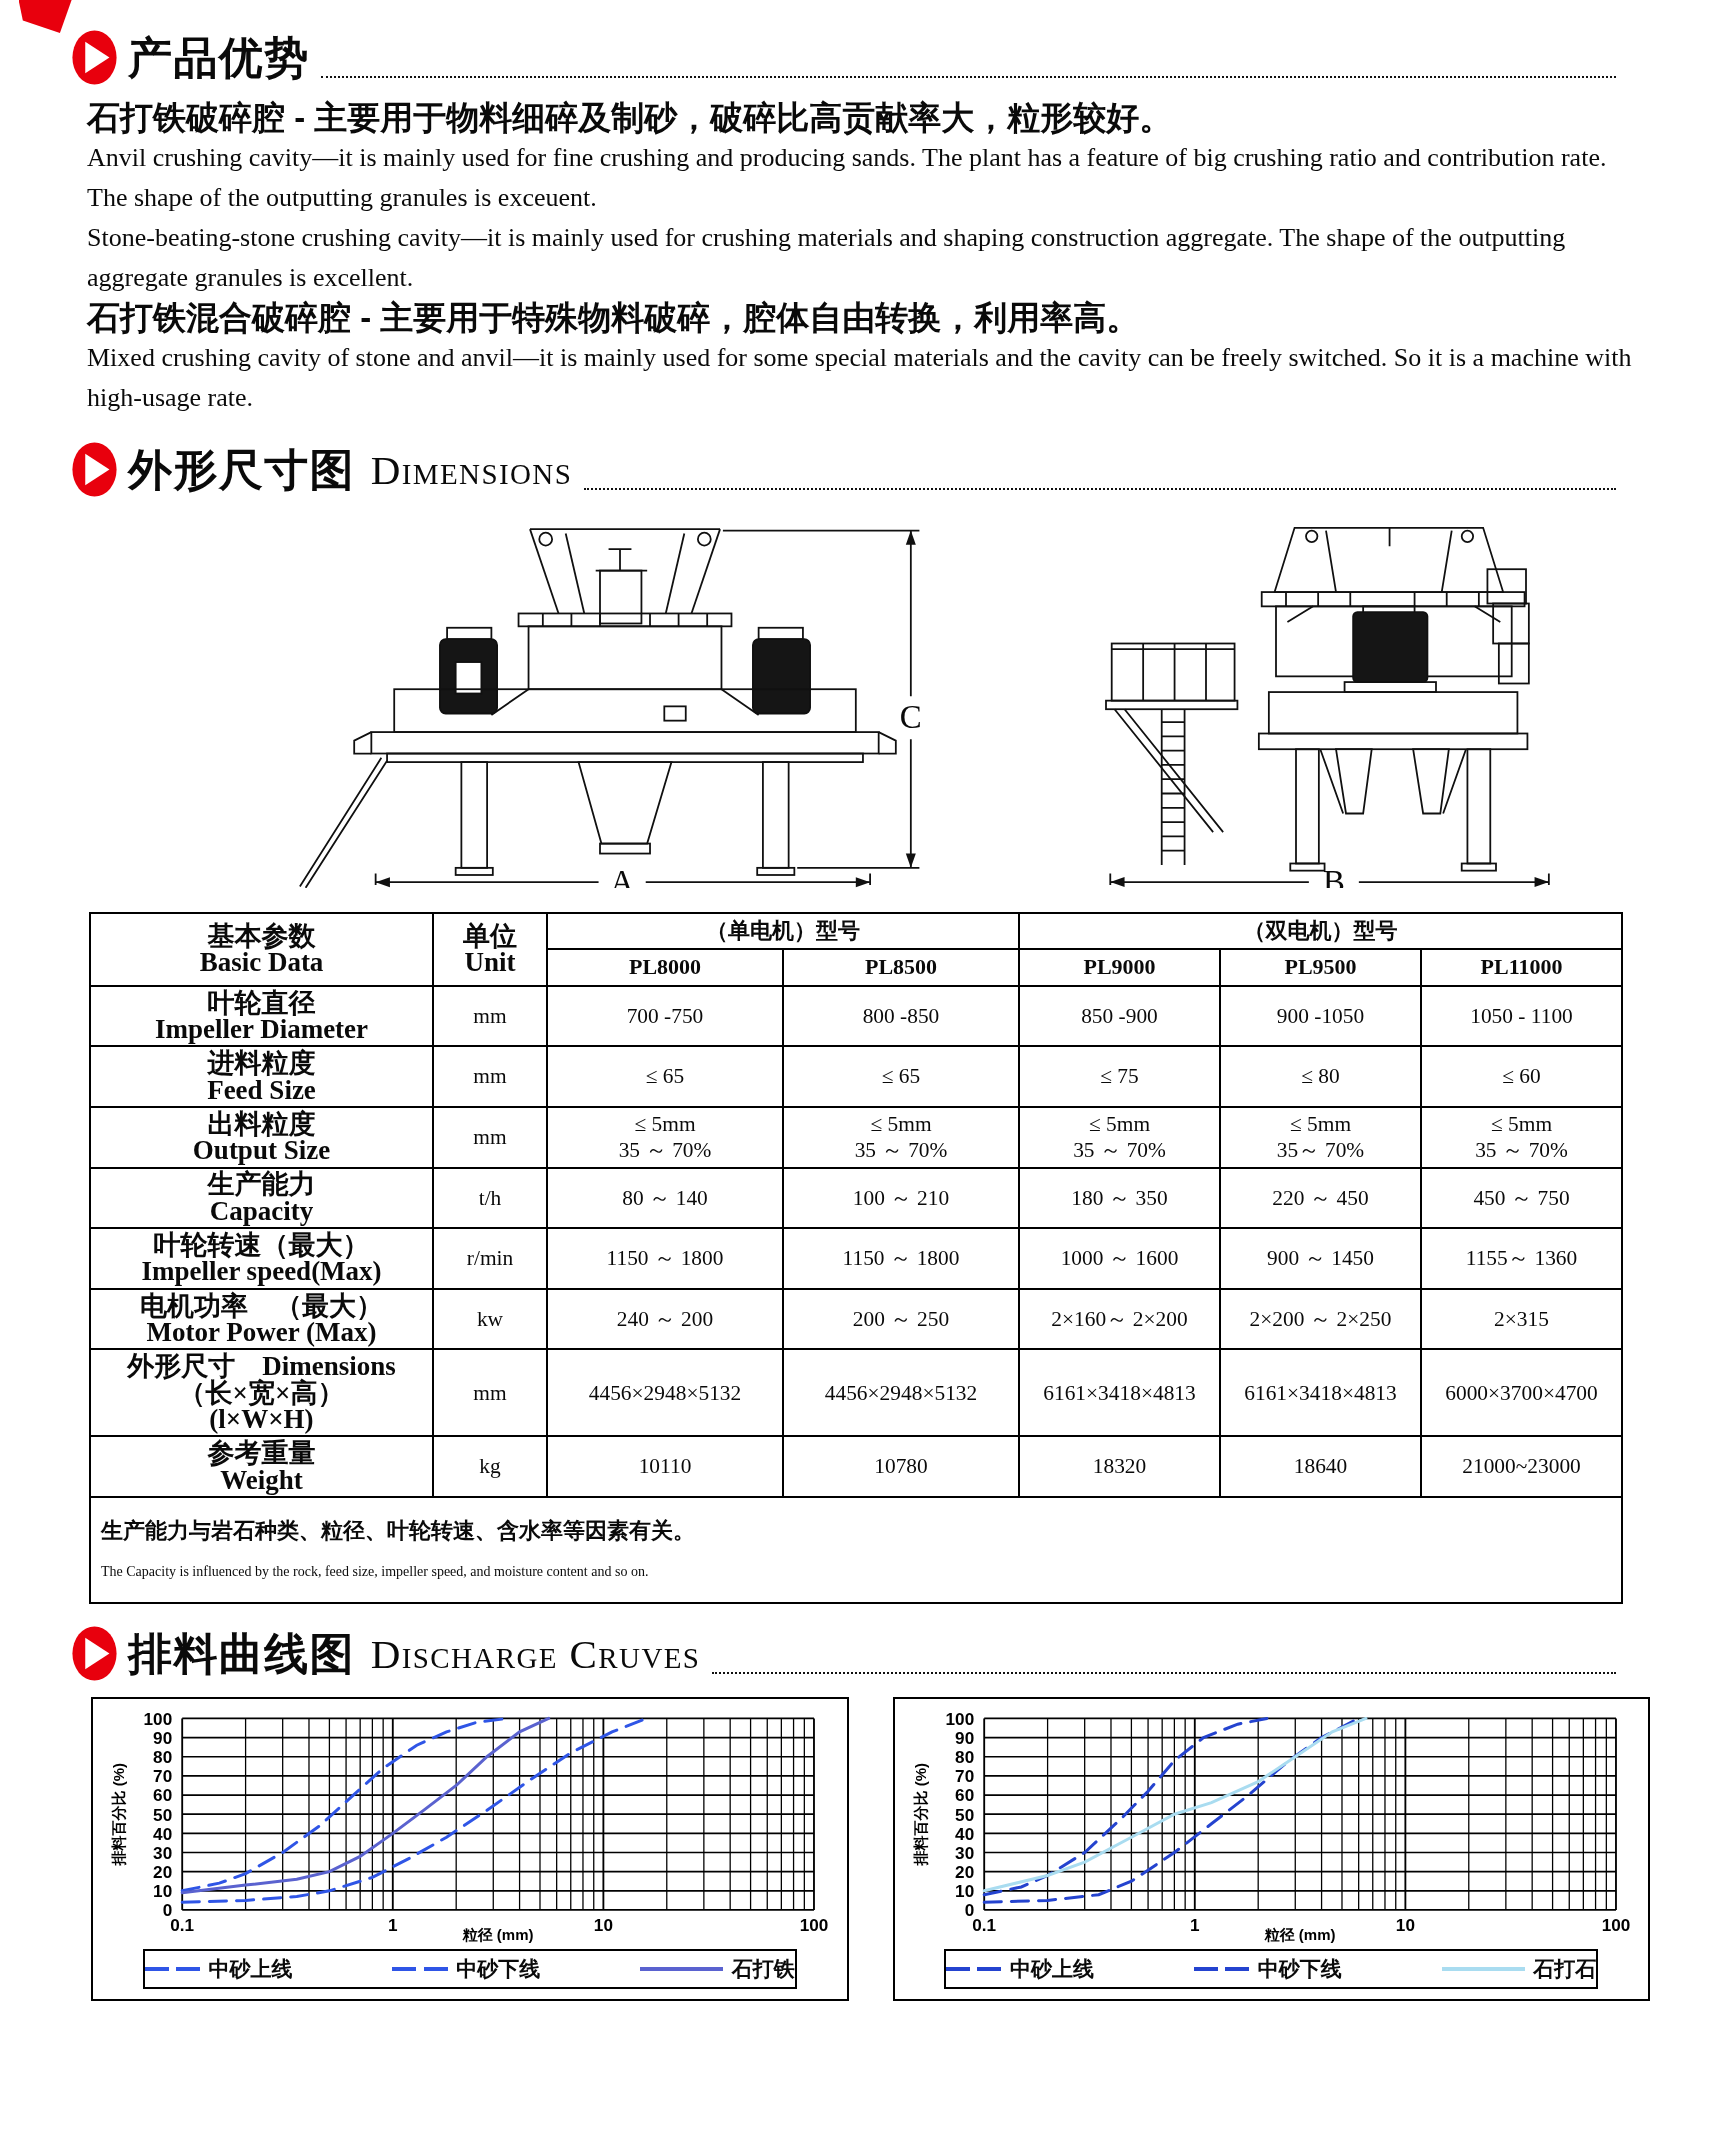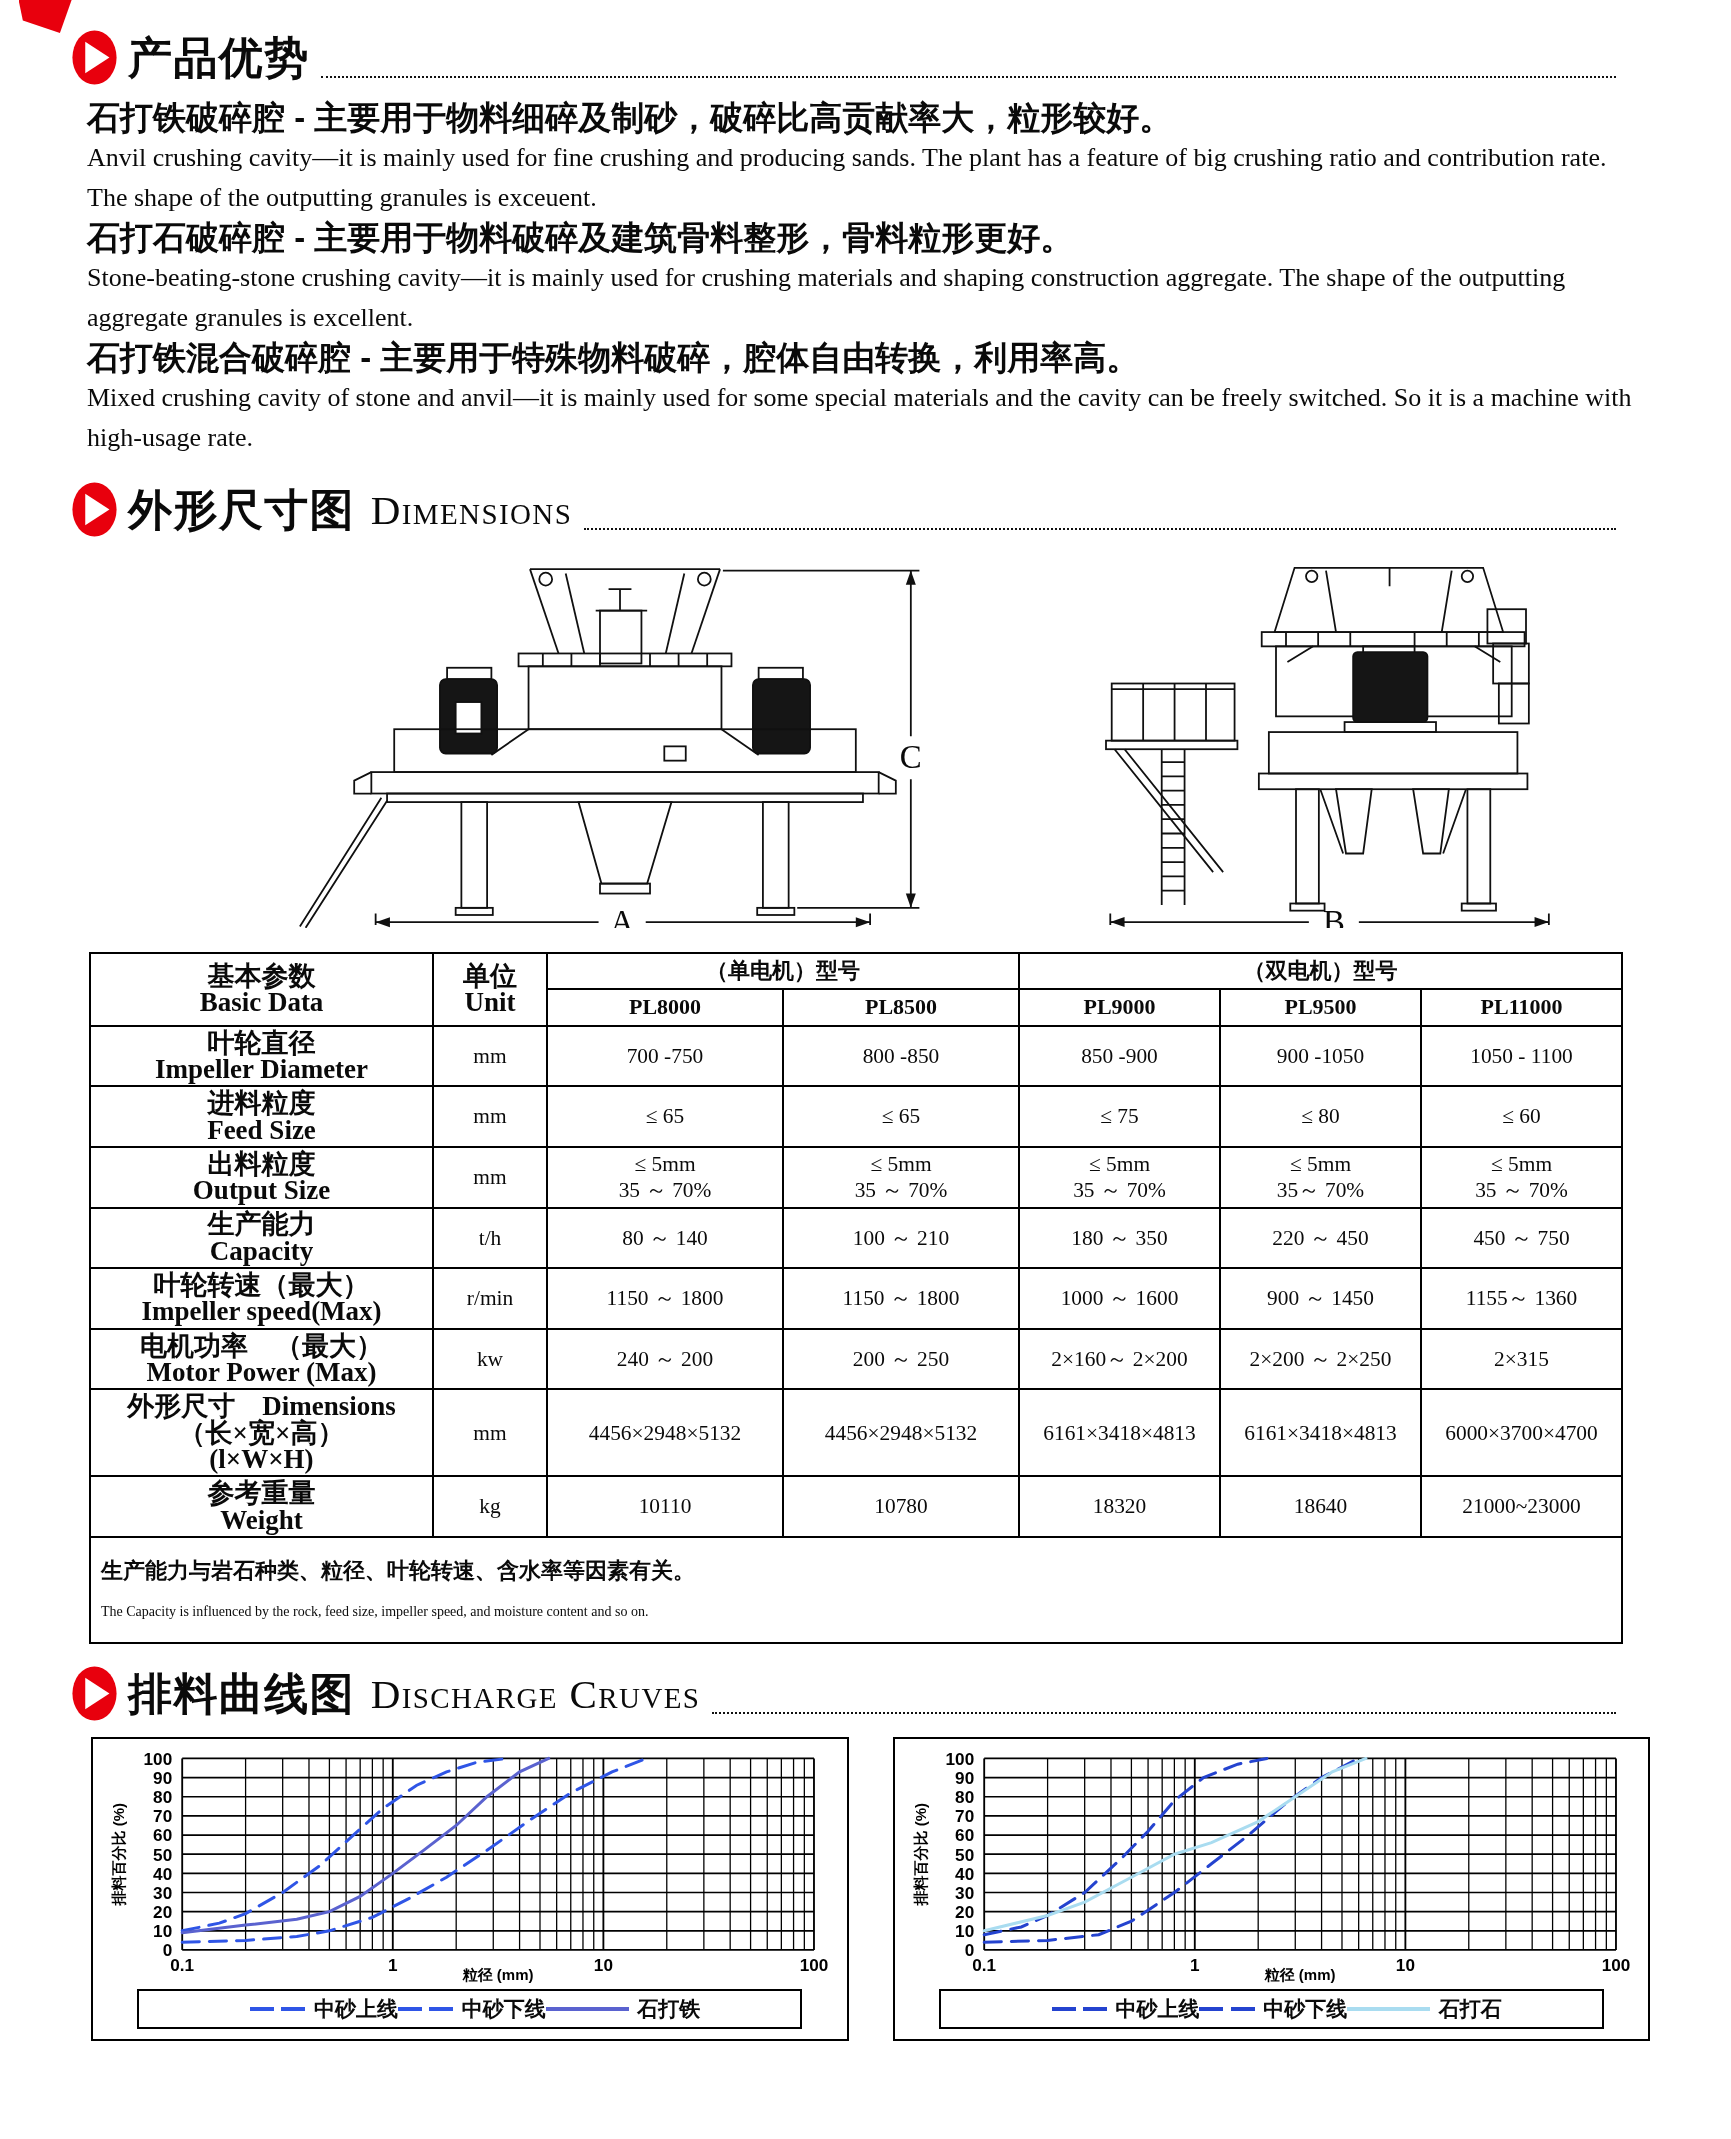--- a/index.html
+++ b/index.html
@@ -34,21 +34,21 @@
   .cell-param{font-weight:bold;font-size:27px;line-height:26.4px;}
   .cell-unit,.cell-value{font-size:21.4px;line-height:26.4px;font-weight:normal;}
   .note-cell{text-align:left !important;padding:5.7px 10px !important;}
   .note-cn{font-family:"Liberation Sans",sans-serif;font-weight:bold;font-size:22px;line-height:30px;}
   .note-en{font-family:"Liberation Serif",serif;font-weight:normal;font-size:14px;line-height:27px;}
   
   .charts-row{display:flex;gap:44px;margin:13px 0 0 91px;}
   .chart-box{width:756px;border:2.9px solid #000;padding:8.6px 0 10px;background:#fff;}
   .chart-box svg.plot{display:block;width:729px;margin:0 auto;}
   .legend{border:2.1px solid #000;width:650px;margin:5.7px auto 0;height:36px;
-        display:flex;align-items:center;justify-content:center;padding-left:11px;}
+        display:flex;align-items:center;justify-content:space-between;}
   .lg-item{display:flex;align-items:center;gap:8.6px;
         font-family:"Liberation Sans",sans-serif;font-weight:600;font-size:21px;}
   .lg-dash{display:inline-block;width:24px;height:3.6px;}
   .lg-dash + .lg-dash{margin-left:-1.4px;}
   .lg-solid{display:inline-block;width:83px;height:3.6px;}
   .samples{display:flex;gap:8.6px;align-items:center;}
   .caption-row{display:flex;gap:44px;margin:14.3px 0 0 91px;}
   .caption{width:756px;text-align:center;}
 </style>
 </head>
@@ -64,21 +64,20 @@
         <ellipse cx="33" cy="40" rx="31" ry="38" fill="#e8000d"></ellipse>
         <polygon points="20,18 20,62 54,40" fill="#ffffff"></polygon>
       </svg>
     </span>
     <span class="t-cn">产品优势</span>
     <span class="leader"></span>
   </div>
   <div class="paras">
       <div class="p-cn">石打铁破碎腔 - 主要用于物料细碎及制砂，破碎比高贡献率大，粒形较好。</div>
       <div class="p-en">Anvil crushing cavity—it is mainly used for fine crushing and producing sands. The plant has a feature of big crushing ratio and contribution rate. The shape of the outputting granules is exceuent.</div>
-      <div class="p-cn">石打石破碎腔 - 主要用于物料破碎及建筑骨料整形，骨料粒形更好。</div>
       <div class="p-en">Stone-beating-stone crushing cavity—it is mainly used for crushing materials and shaping construction aggregate. The shape of the outputting aggregate granules is excellent.</div>
       <div class="p-cn">石打铁混合破碎腔 - 主要用于特殊物料破碎，腔体自由转换，利用率高。</div>
       <div class="p-en">Mixed crushing cavity of stone and anvil—it is mainly used for some special materials and the cavity can be freely switched. So it is a machine with high-usage rate.</div>
     </div>
 
   <div class="sec-header hdr2">
     <span class="bullet">
       <svg width="47" height="57" viewBox="0 0 66 80">
         <ellipse cx="33" cy="40" rx="31" ry="38" fill="#e8000d"></ellipse>
         <polygon points="20,18 20,62 54,40" fill="#ffffff"></polygon>

